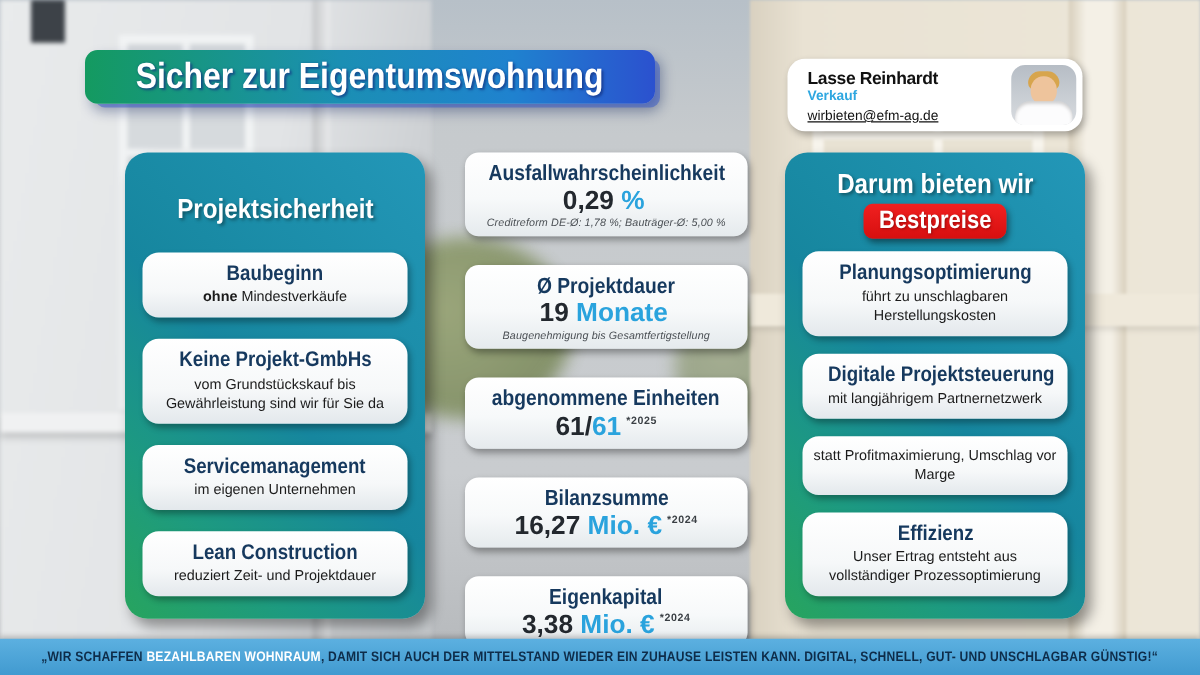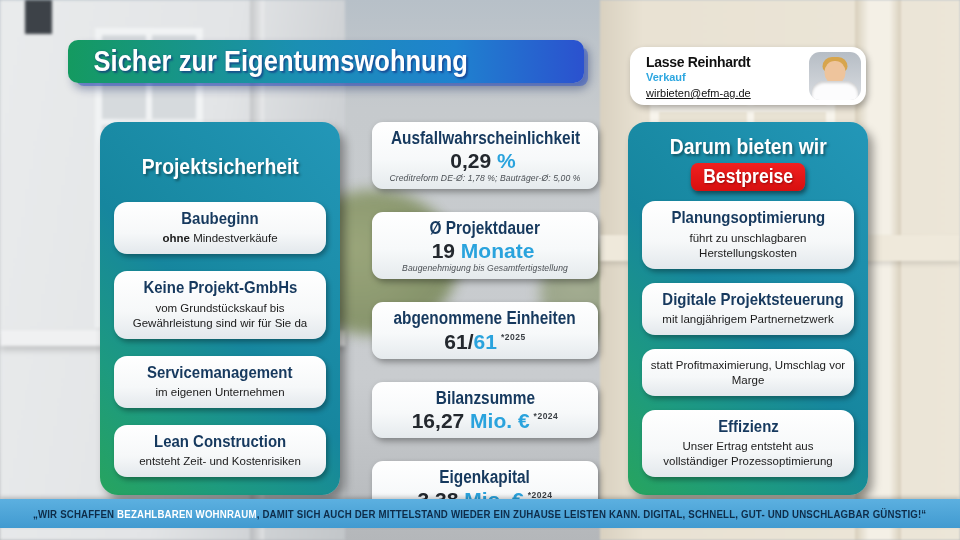--- a/index.html
+++ b/index.html
@@ -30,22 +30,22 @@
   .pillar { left:255px; top:0; width:46px; height:100%; background:linear-gradient(90deg,#d8cfbc,#f4f0e6 30%,#f4f0e6 75%,#d8cfbc); }
   .win-r { background:#e8e2d3; border:9px solid #f7f4ec;
            background-image:linear-gradient(#f7f4ec 0 0),linear-gradient(#f7f4ec 0 0);
            background-size:7px 100%, 100% 7px; background-repeat:no-repeat; background-position:55% 0, 0 28%; }
   .wr1 { left:50px; top:55px; width:185px; height:170px; }
   .wr2 { left:50px; top:290px; width:185px; height:200px; }
   .beam { left:0; top:235px; width:360px; height:26px; background:#efe9db; box-shadow:0 3px 5px rgba(0,0,0,0.12); }
 
   
   .banner {
-    position:absolute; left:68px; top:40px; width:516px; height:43px;
-    border-radius:10px; display:flex; align-items:center; 
+    position:absolute; left:68px; top:40px; width:456px; height:43px;
+    border-radius:10px; display:flex; align-items:center; justify-content:center;
     background:linear-gradient(90deg,#149a60 0%,#1b8fb4 45%,#1f82cf 75%,#2b51cf 100%);
     box-shadow:6px 5px 0 -2px rgba(43,80,205,0.45), 5px 6px 10px rgba(10,30,90,0.4);
   }
   .banner .txt { font-size:29px; font-weight:bold; color:#fff; letter-spacing:0;
     text-shadow:2px 2px 2px rgba(20,50,130,0.65), 0 0 2px rgba(20,50,130,0.4); }
 
   
   .contact {
     position:absolute; left:630px; top:47px; width:236px; height:58px;
     background:#fff; border-radius:14px; box-shadow:2px 3px 6px rgba(0,0,0,0.3);
@@ -95,21 +95,21 @@
   .stat .h { font-size:17.5px; font-weight:bold; color:#16395e; line-height:1.15; }
   .stat .v { font-size:21px; font-weight:bold; line-height:1.1; margin-top:1px; }
   .stat .v .d { color:#23282e; }
   .stat .v .b { color:#2aa3dd; }
   .stat .v .sup { font-size:8.5px; font-weight:bold; color:#3a3f44; vertical-align:9px; margin-left:4px; letter-spacing:0.5px; }
   .stat .n { font-size:8.6px; font-style:italic; color:#4a4f54; margin-top:1px; letter-spacing:0.1px; }
   .stat .n:empty { display:none; }
 
   
   .footer {
-    position:absolute; left:0; bottom:12px; width:960px; height:29px;
+    position:absolute; left:0; bottom:0; width:960px; height:29px;
     background:linear-gradient(180deg,#5cb0e0 0%,#419ad0 100%);
     display:flex; align-items:center; justify-content:center;
     box-shadow:0 -2px 4px rgba(0,0,0,0.2);
   }
   .footer .txt { font-size:11px; font-weight:bold; color:#0e2c49; letter-spacing:0.2px; }
   .footer .hl { color:#ffffff; }
 </style>
 </head>
 <body>
 
@@ -156,21 +156,21 @@
   <div class="pcard">
     <div class="h"><span class="cond">Keine Projekt-GmbHs</span></div>
     <div class="s">vom Grundstückskauf bis Gewährleistung sind wir für Sie da</div>
   </div>
   <div class="pcard">
     <div class="h"><span class="cond">Servicemanagement</span></div>
     <div class="s">im eigenen Unternehmen</div>
   </div>
   <div class="pcard">
     <div class="h"><span class="cond">Lean Construction</span></div>
-    <div class="s">entsteht Zeit- und Kostenrisiken</div>
+    <div class="s">reduziert Zeit- und Projektdauer</div>
   </div>
 </div>
 
 <div class="mid">
   <div class="stat">
     <div class="h"><span class="cond">Ausfallwahrscheinlichkeit</span></div>
     <div class="v"><span class="d">0,29</span><span class="b"> %</span><span class="sup"></span></div>
     <div class="n">Creditreform DE-Ø: 1,78 %; Bauträger-Ø: 5,00 %</div>
   </div>
   <div class="stat">

